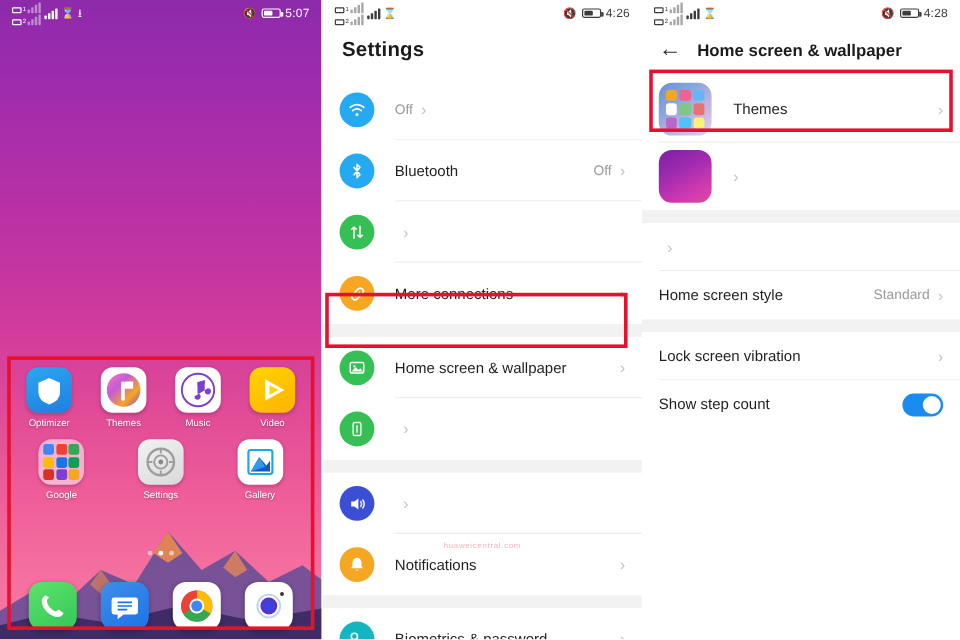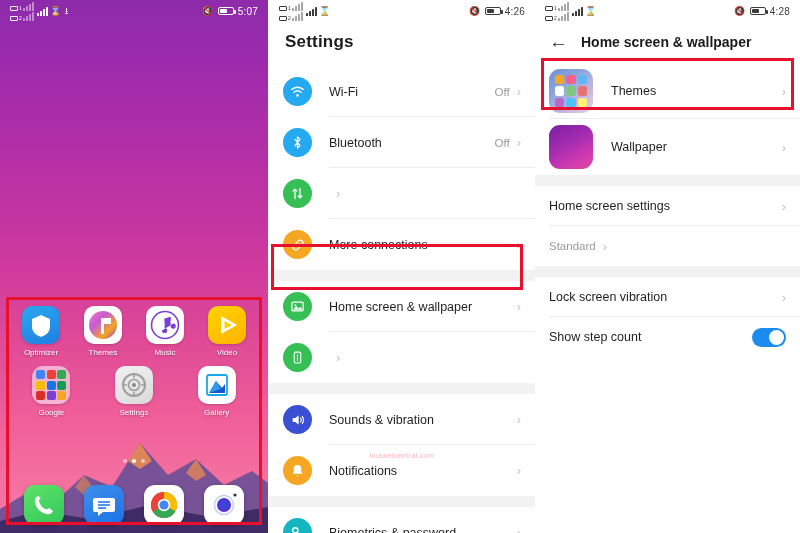--- a/index.html
+++ b/index.html
@@ -473,21 +473,20 @@
     <div class="st-list">
 
       <div class="st-row">
         <span class="st-icon c-wifi">
           <svg width="17" height="17" viewBox="0 0 24 24">
             <path d="M4 9 q8 -6 16 0" fill="none" stroke="#fff" stroke-width="2" stroke-linecap="round"></path>
             <path d="M7 13 q5 -4 10 0" fill="none" stroke="#fff" stroke-width="2" stroke-linecap="round"></path>
             <circle cx="12" cy="17.5" r="1.8" fill="#fff"></circle>
           </svg>
         </span>
-        <span class="st-label">Wi-Fi</span>
         <span class="st-value">Off</span>
         <span class="st-chev">›</span>
         <span class="sep"></span>
       </div>
 
       <div class="st-row">
         <span class="st-icon c-bt">
           <svg width="15" height="15" viewBox="0 0 24 24">
             <path d="M8 7 l8 10 l-4 4 V3 l4 4 l-8 10" fill="none" stroke="#fff" stroke-width="2" stroke-linejoin="round" stroke-linecap="round"></path>
           </svg>
@@ -551,21 +550,20 @@
 
       <div class="st-gap"></div>
 
       <div class="st-row">
         <span class="st-icon c-sound">
           <svg width="16" height="16" viewBox="0 0 24 24">
             <path d="M4 9 h4 l5 -4 v14 l-5 -4 H4 z" fill="#fff"></path>
             <path d="M16 9 q2 3 0 6 M18.5 7 q3.5 5 0 10" fill="none" stroke="#fff" stroke-width="1.8" stroke-linecap="round"></path>
           </svg>
         </span>
-        <span class="st-label">Sounds &amp; vibration</span>
         <span class="st-value"></span>
         <span class="st-chev">›</span>
         <span class="sep"></span>
       </div>
 
       <div class="st-row nosep">
         <span class="st-icon c-notif">
           <svg width="15" height="15" viewBox="0 0 24 24">
             <path d="M12 3 a6 6 0 0 1 6 6 v5 l2 3 H4 l2 -3 V9 a6 6 0 0 1 6 -6 z" fill="#fff"></path>
             <path d="M10 19 a2.2 2.2 0 0 0 4 0" fill="#fff"></path>
@@ -664,34 +662,33 @@
               <b style="background:#fff176"></b>
           </span>
         </span>
         <span class="st-label">Themes</span>
         <span class="st-chev">›</span>
         <span class="sep"></span>
       </div>
 
       <div class="tile-row">
         <span class="tile-img tile-wall"></span>
-        <span class="st-label">Wallpaper</span>
         <span class="st-chev">›</span>
       </div>
 
       <div class="st-gap"></div>
 
       <div class="plain-row">
-        <span class="plain-label">Home screen settings</span>
         <span class="st-value"></span>
         <span class="st-chev">›</span>
         <span class="sep"></span>
       </div>
 
       <div class="plain-row">
+        <span class="plain-label">Home screen style</span>
         <span class="st-value">Standard</span>
         <span class="st-chev">›</span>
       </div>
 
       <div class="st-gap"></div>
 
       <div class="plain-row">
         <span class="plain-label">Lock screen vibration</span>
         <span class="st-chev">›</span>
         <span class="sep"></span>

